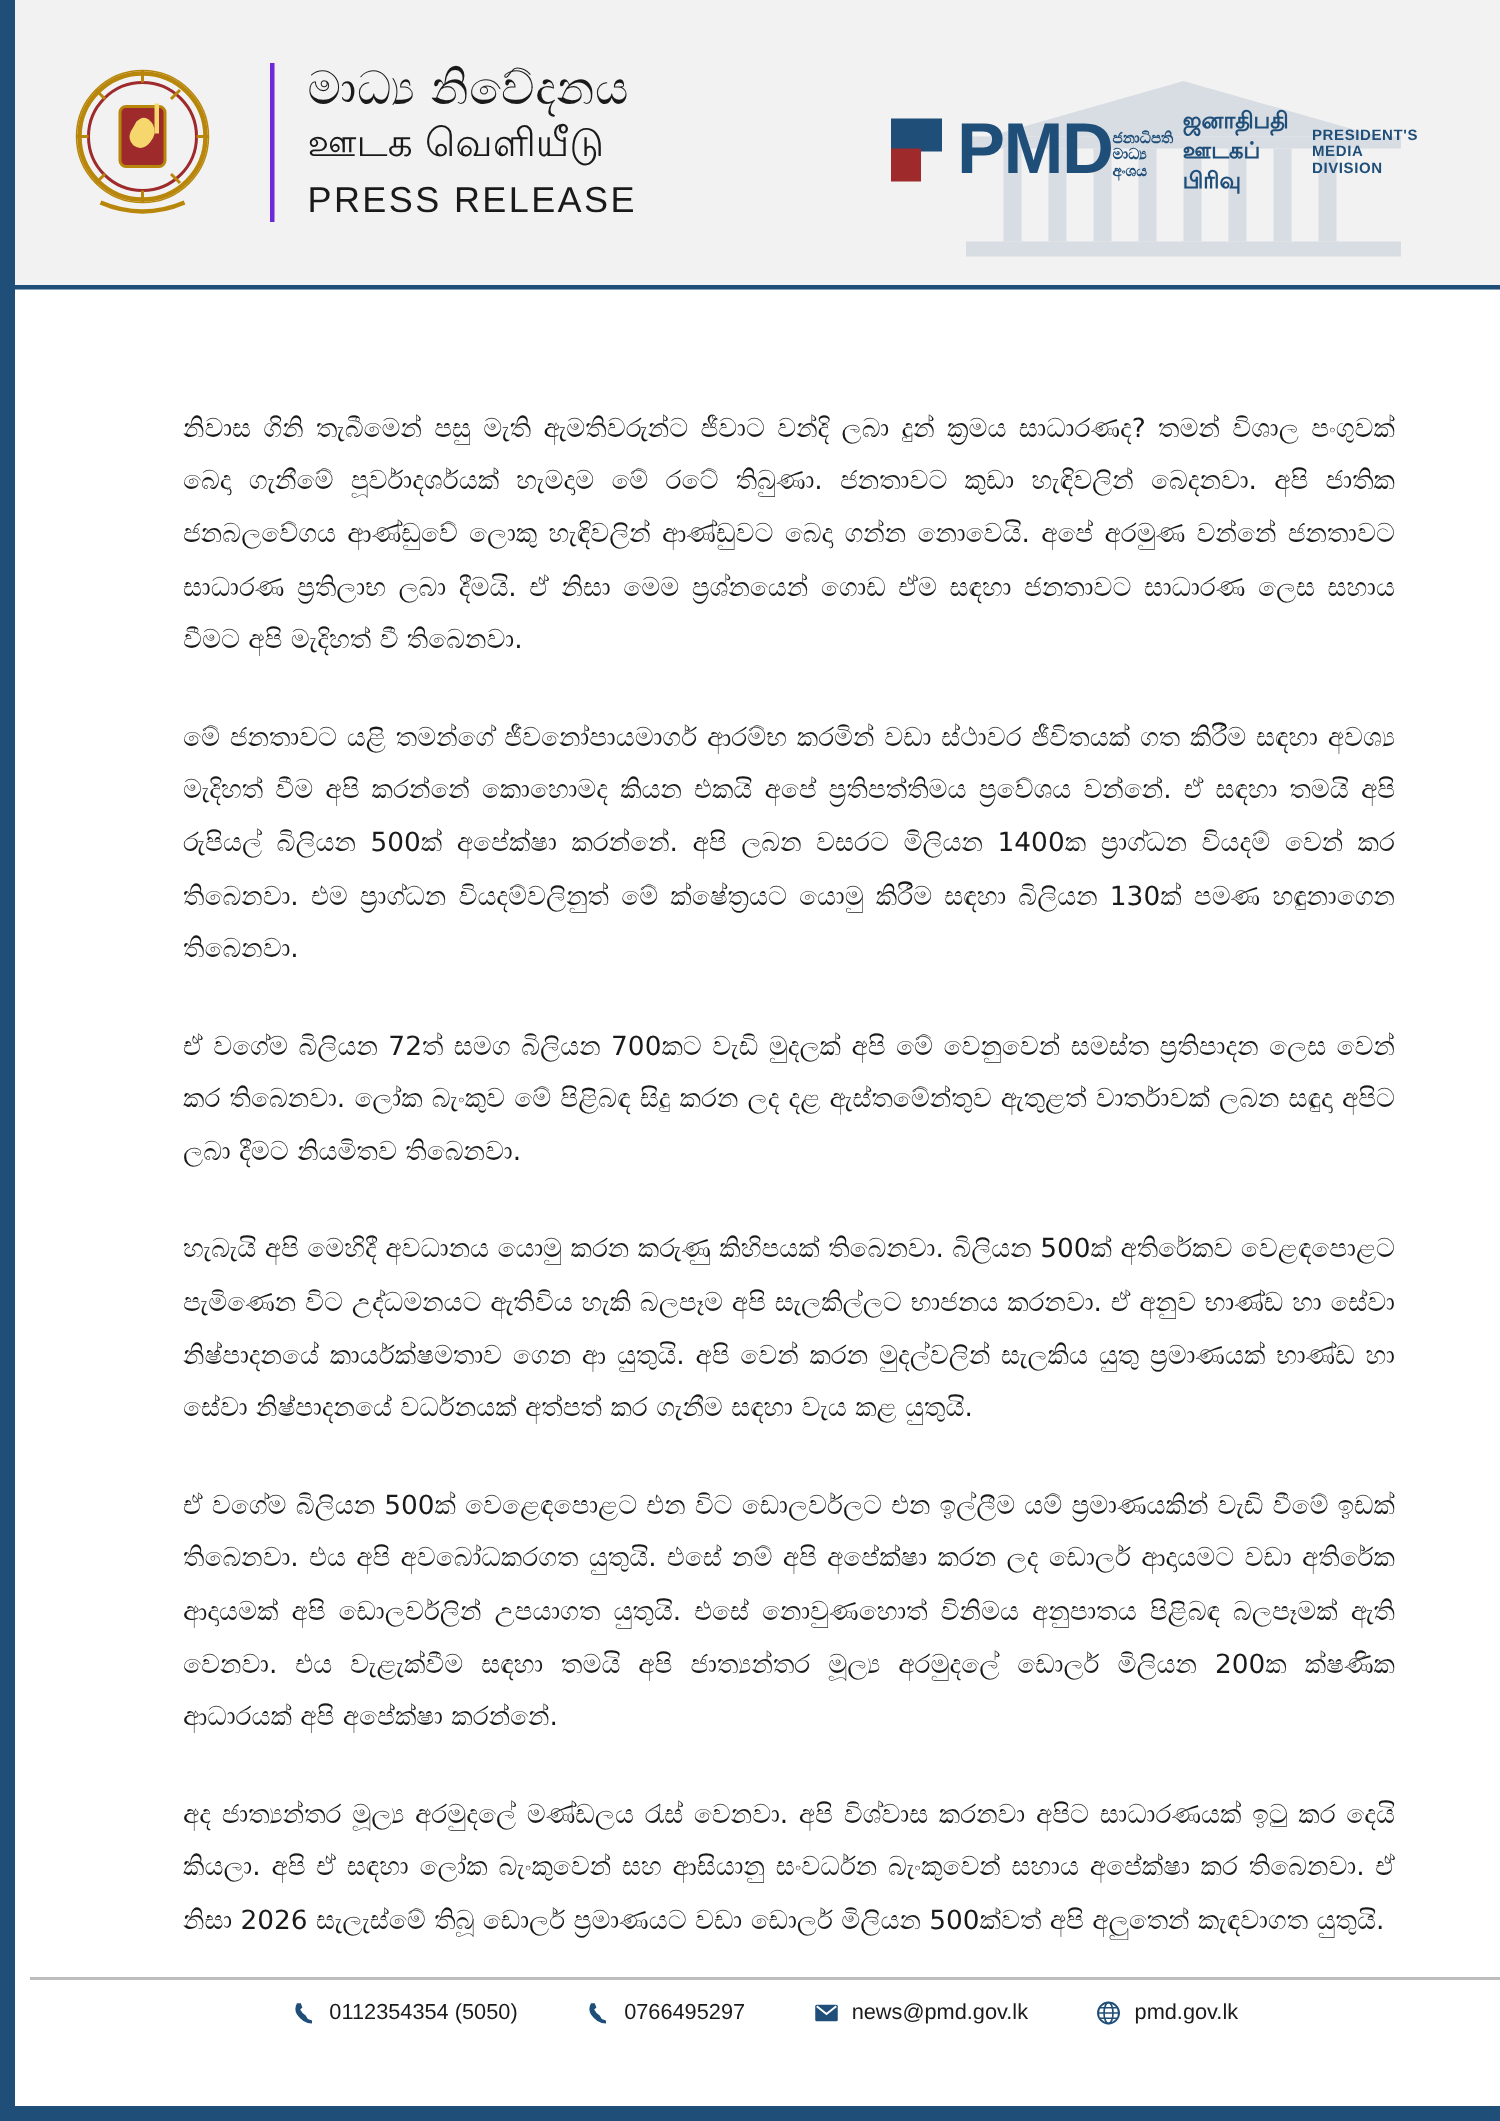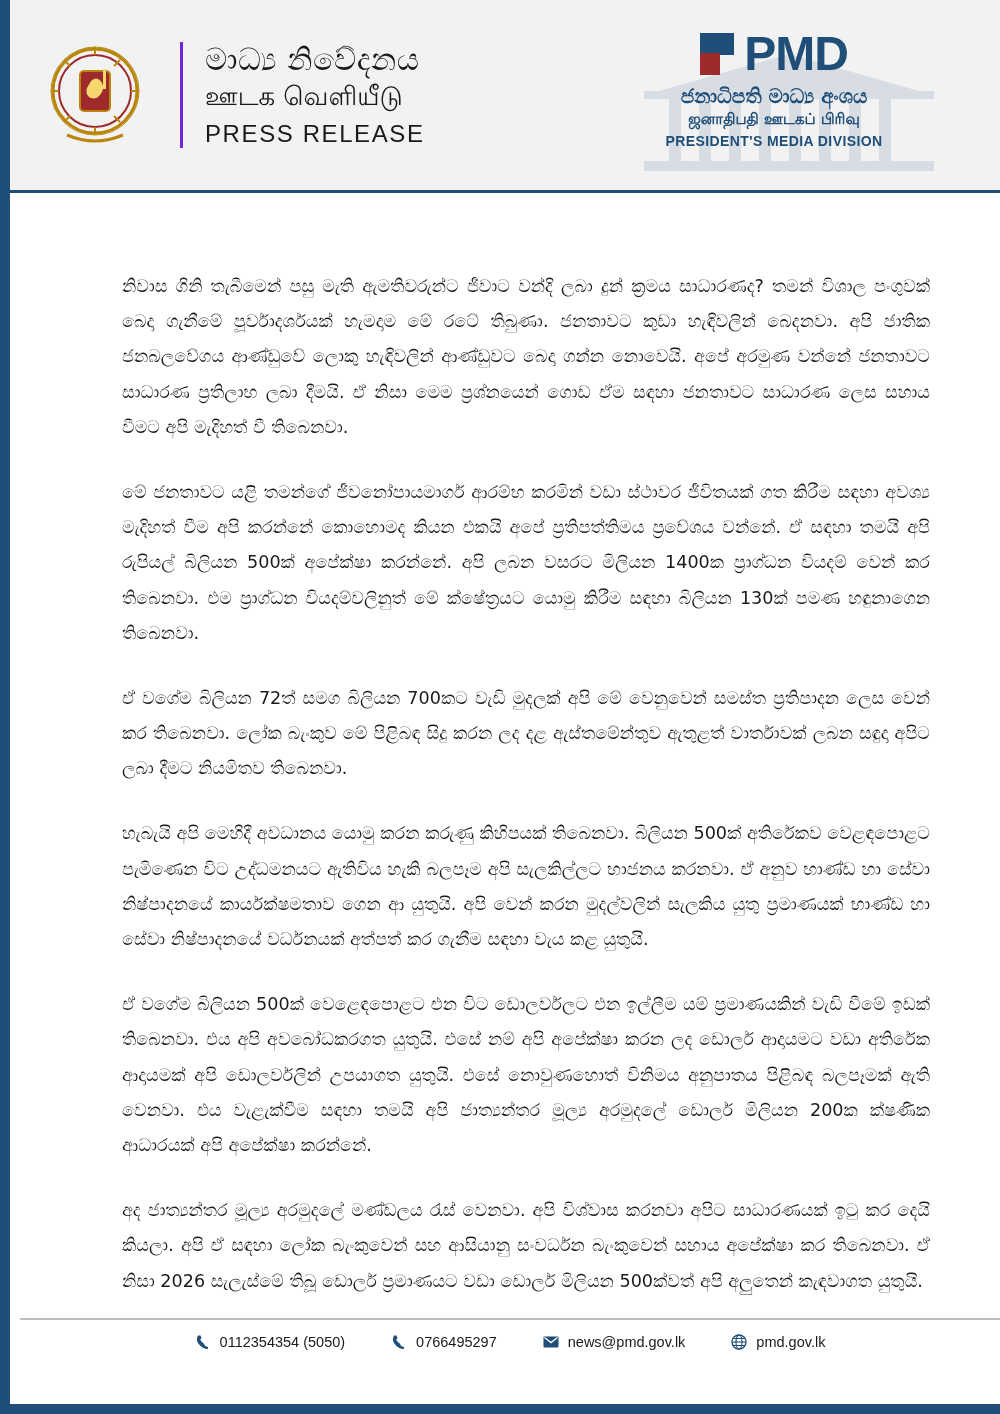--- a/index.html
+++ b/index.html
@@ -76,21 +76,20 @@
   }
 
   
   .pmd-block {
     position: absolute;
     right: 46px;
     top: 30px;
     width: 360px;
     height: 140px;
     display: flex;
-    flex-direction: column;
     align-items: center;
     justify-content: flex-start;
   }
   .pmd-top {
     display: flex;
     align-items: center;
     gap: 10px;
   }
   .pmd-mark {
     width: 34px;
@@ -110,35 +109,35 @@
     background: #9e2a2b;
   }
   .pmd-word {
     font-size: 48px;
     font-weight: bold;
     color: #1f4e79;
     letter-spacing: -1px;
     line-height: 1;
   }
   .pmd-sub-si {
-    font-size: 20px;
+    font-size: 10px;
     color: #1f4e79;
     margin-top: 6px;
     font-family: "DejaVu Sans", sans-serif;
     font-weight: bold;
   }
   .pmd-sub-ta {
     font-size: 15px;
     color: #1f4e79;
     margin-top: 2px;
     font-family: "DejaVu Sans", sans-serif;
     font-weight: bold;
   }
   .pmd-sub-en {
-    font-size: 14px;
+    font-size: 10px;
     color: #1f4e79;
     margin-top: 3px;
     font-weight: bold;
     letter-spacing: 0.4px;
   }
   .pmd-bg {
     position: absolute;
     right: 0; top: 6px;
     width: 330px; height: 150px;
     opacity: 0.12;

